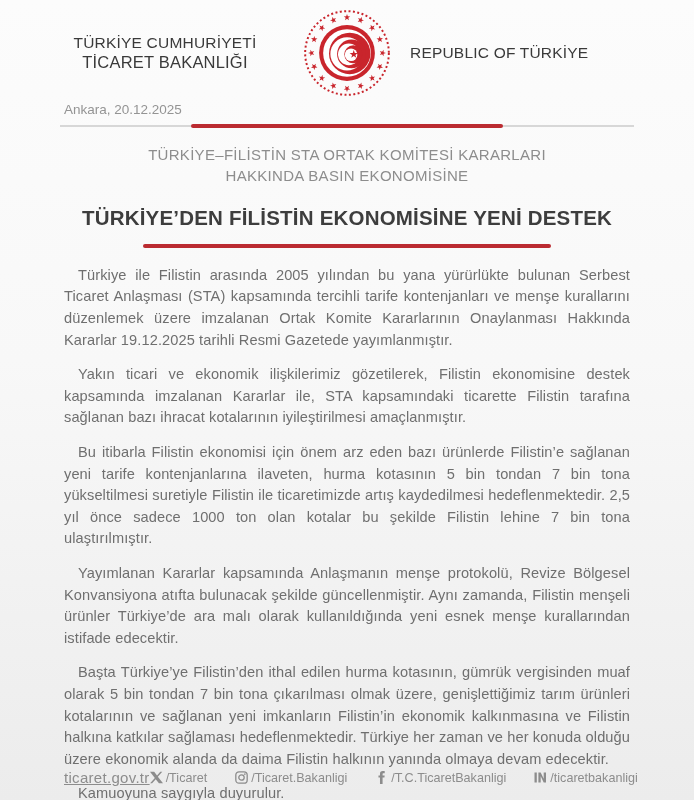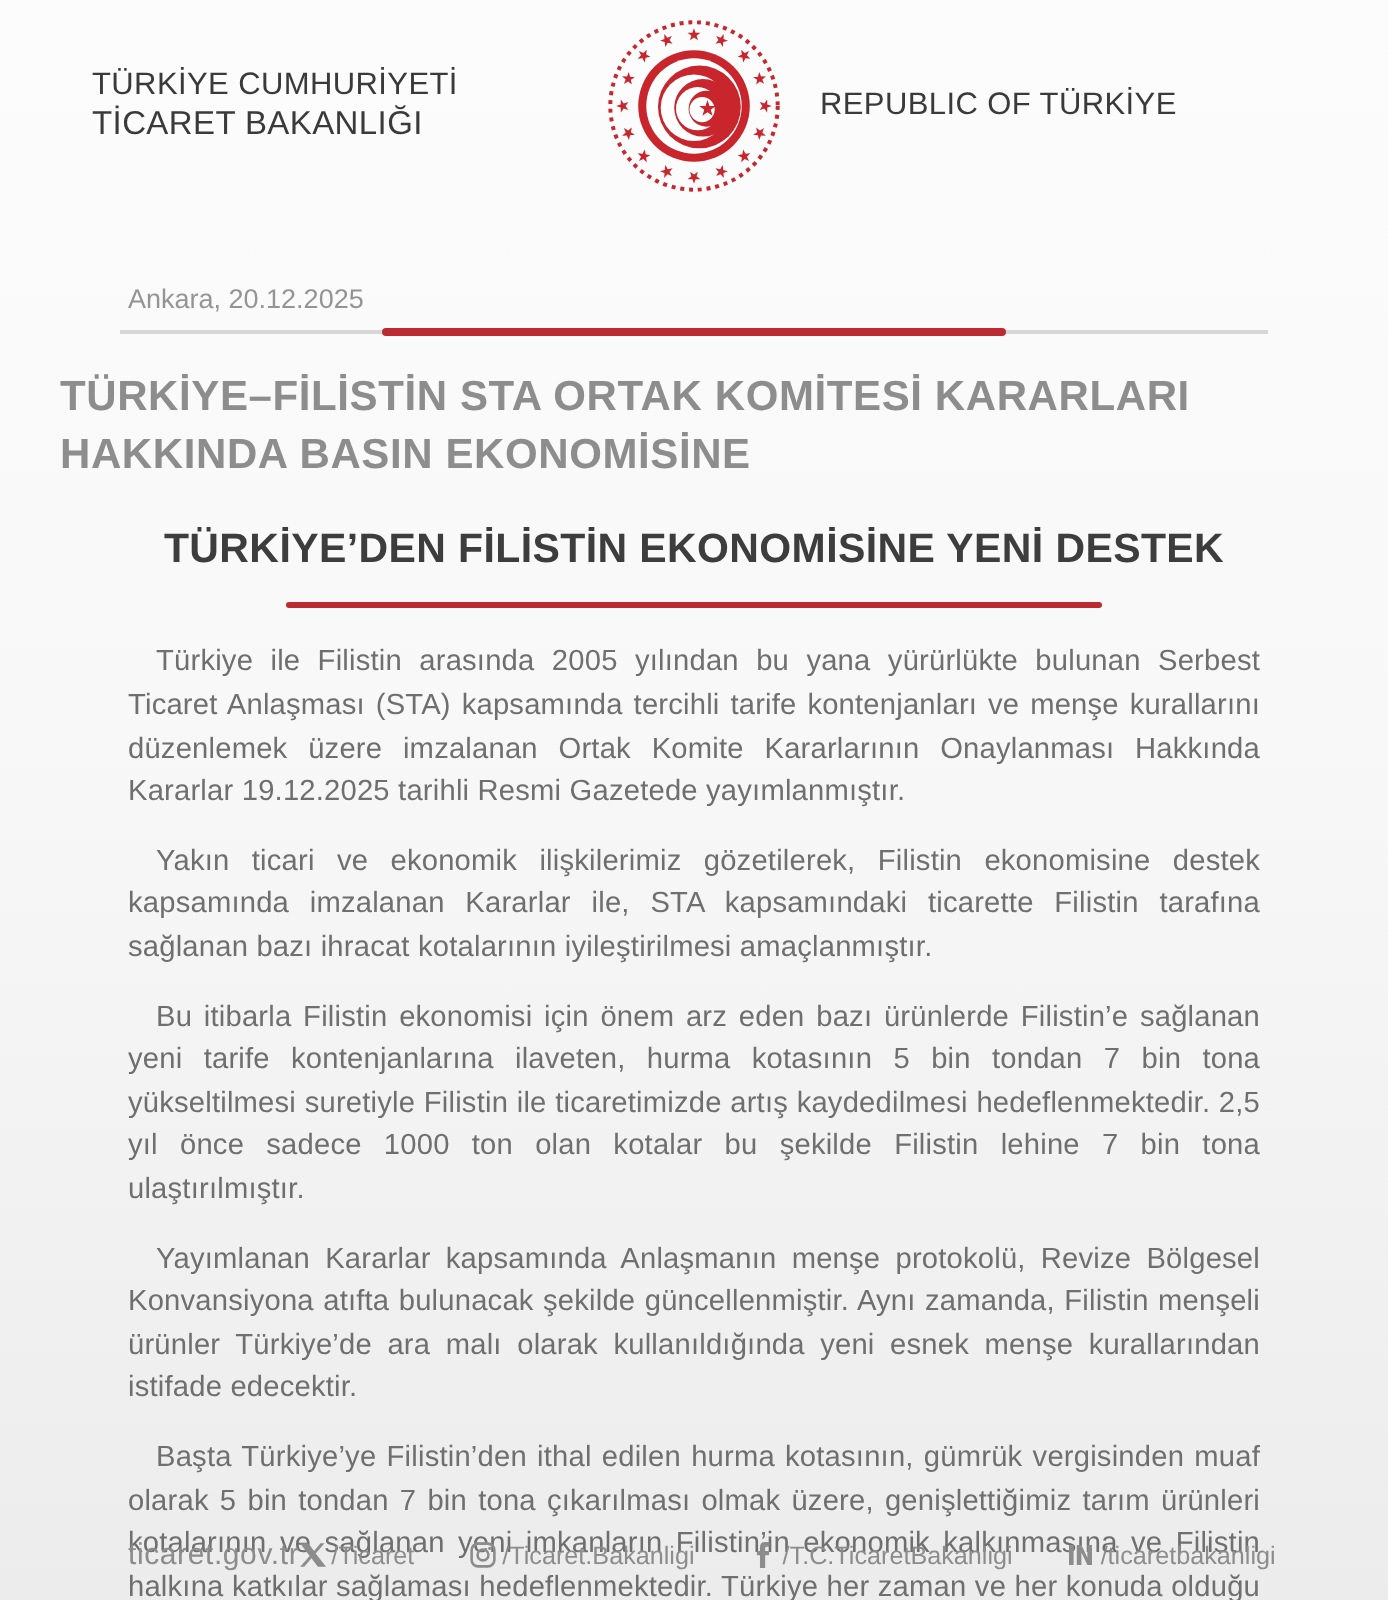--- a/index.html
+++ b/index.html
@@ -16,37 +16,36 @@
     box-sizing:border-box;
   }
   
   .masthead{
     display:flex;align-items:center;justify-content:center;
     padding-top:8px;gap:18px;
   }
   .org{color:#3a3a3a;font-size:15.5px;line-height:1.25;letter-spacing:.2px;}
   .org .l1{font-weight:400;}
   .org .l2{font-weight:400;font-size:16.5px;}
-  .org.left{text-align:left;width:238px;}
+  .org.left{text-align:center;width:238px;}
   .org.right{text-align:left;width:238px;}
   .emblem{width:90px;height:90px;flex:0 0 auto;}
   .dateline{
     color:#949494;font-size:13.5px;
     padding:4px 0 6px 64px;
-    margin-top:40px;
   }
   
   .divider{position:relative;height:6px;margin:0 60px;}
   .divider .gray{position:absolute;left:0;right:0;top:2px;height:2px;background:#d7d7d7;}
   .divider .red{position:absolute;left:50%;transform:translateX(-50%);top:1px;height:4px;width:312px;background:#bb2b31;border-radius:2px;}
   
   .doc-title{
     margin:16px 30px 0;
-    color:#8d8d8d;
-    font-size:21px;font-weight:700;line-height:1.38;letter-spacing:.3px;
+    text-align:center;color:#8d8d8d;
+    font-size:15px;font-weight:400;line-height:1.38;letter-spacing:.3px;
   }
   .headline{
     margin:20px 30px 0;
     text-align:center;color:#3d3d3d;
     font-size:20.5px;font-weight:700;letter-spacing:.2px;
   }
   .headline-rule{
     width:408px;height:3.5px;background:#bb2b31;border-radius:2px;
     margin:14px auto 0;
   }
@@ -58,21 +57,21 @@
     text-align:justify;text-indent:14px;
     letter-spacing:.1px;
   }
   .body-copy p.closing{text-align:left;margin-top:3px;}
   
   .footer{
     position:absolute;left:64px;right:60px;bottom:14px;
     display:flex;align-items:center;justify-content:space-between;
     color:#8c8c8c;
   }
-  .site{font-size:15px;letter-spacing:.3px;}
+  .site{font-size:15px;letter-spacing:.3px;text-decoration:underline;}
   .socials{display:flex;align-items:center;gap:28px;}
   .social{display:flex;align-items:center;gap:3px;font-size:12.6px;color:#8c8c8c;text-decoration:none;cursor:pointer;}
   .social svg{width:13px;height:13px;display:block;fill:currentColor;}
   .social svg.stroke{fill:none;stroke:currentColor;}
 </style>
 </head>
 <body>
 
 <div class="page">
 

